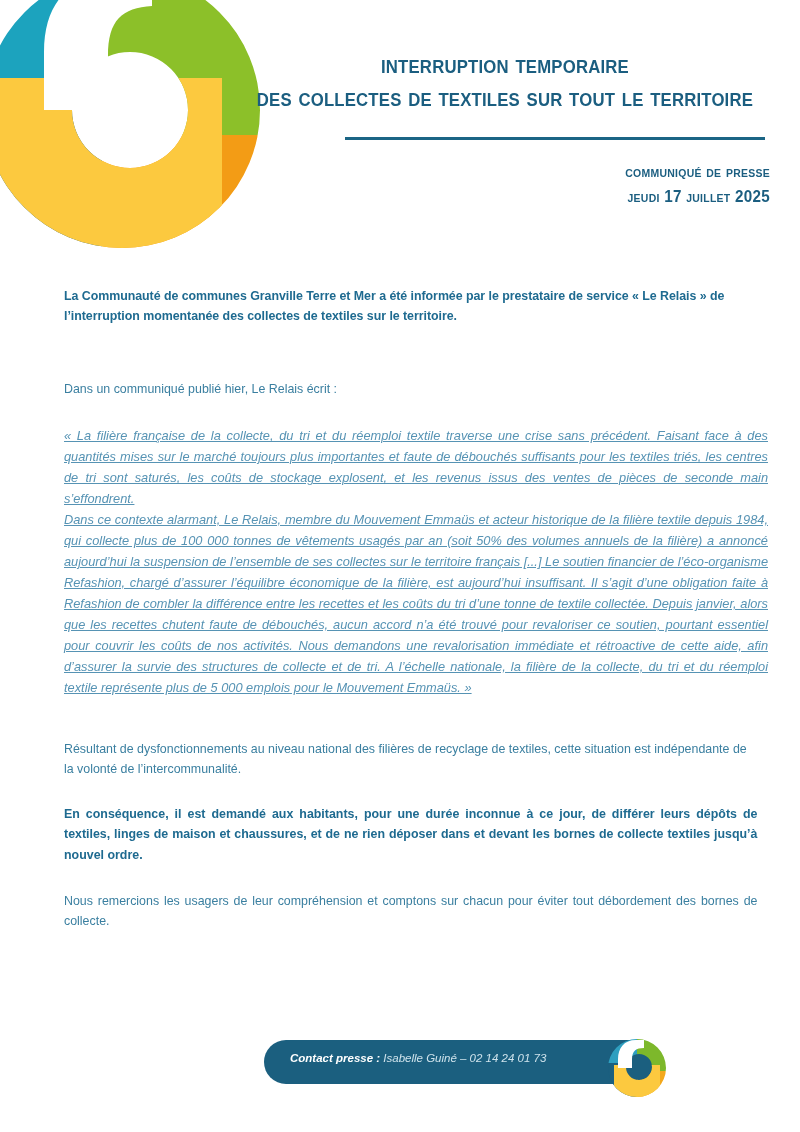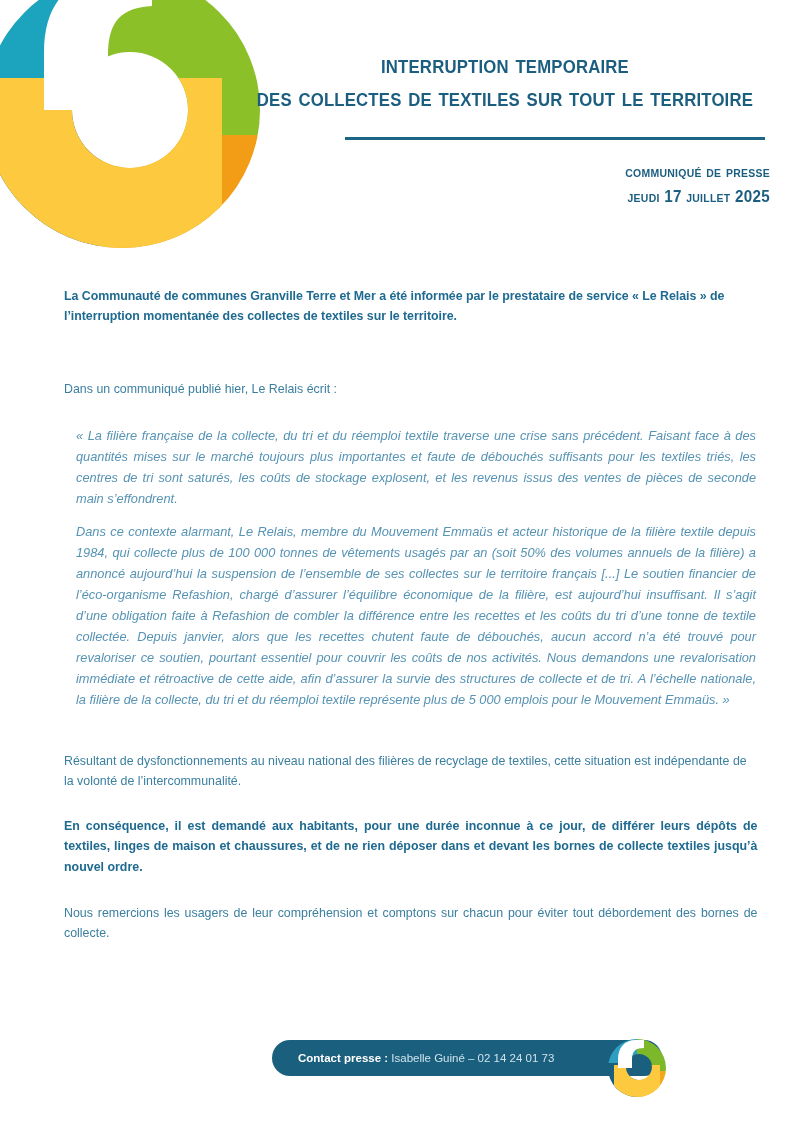--- a/index.html
+++ b/index.html
@@ -110,21 +110,21 @@
   }
   .quote {
     margin-top: 27px;
     font-style: italic;
     color: #5693B4;
     font-size: 12.8px;
     line-height: 1.64;
     text-align: justify;
     font-family: "Liberation Sans Narrow", "Liberation Sans", sans-serif;
   }
-  .quote p { margin: 12px; }
+  .quote p { margin: 0; text-decoration: underline; }
   .quote p + p { margin-top: 0; }
   .para.after-quote {
     margin-top: 40px;
     text-align: left;
     color: #3A7FA0;
   }
   .para.bold-note {
     margin-top: 24px;
     font-weight: bold;
     color: #1E6A90;
@@ -132,26 +132,27 @@
   }
   .para.thanks {
     margin-top: 26px;
     color: #3A7FA0;
     text-align: justify;
   }
 
   
   #footer-bar {
     position: absolute;
-    left: 272px;
+    left: 264px;
     top: 1040px;
     width: 390px;
-    height: 36px;
+    height: 44px;
     background: #1B5F7F;
     border-radius: 26px;
+    font-style: italic;
   }
   #footer-text {
     position: absolute;
     left: 26px;
     top: 9px;
     color: #FFFFFF;
     font-family: "Liberation Sans Narrow", "Liberation Sans", sans-serif;
     font-size: 11.5px;
     line-height: 1.62;
   }

